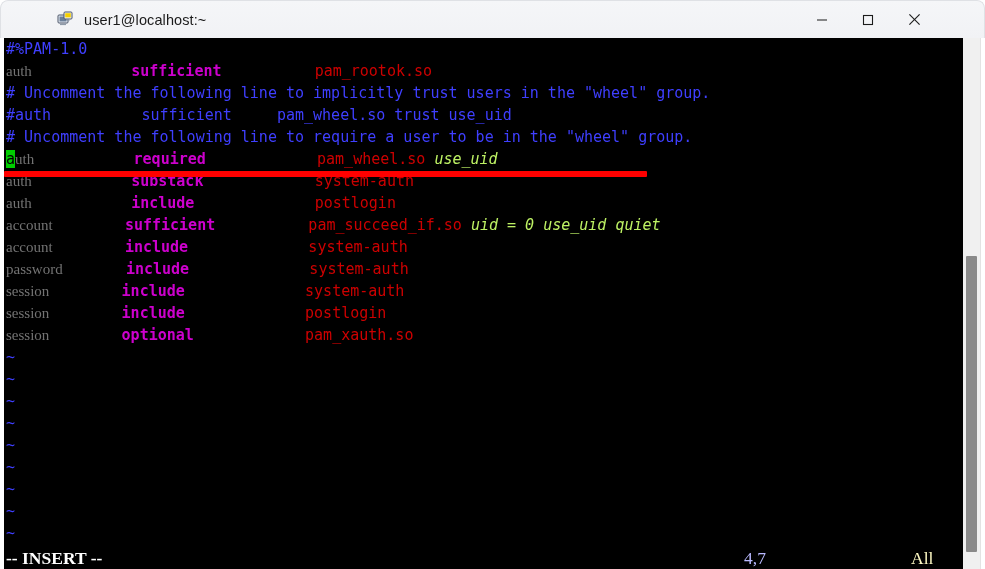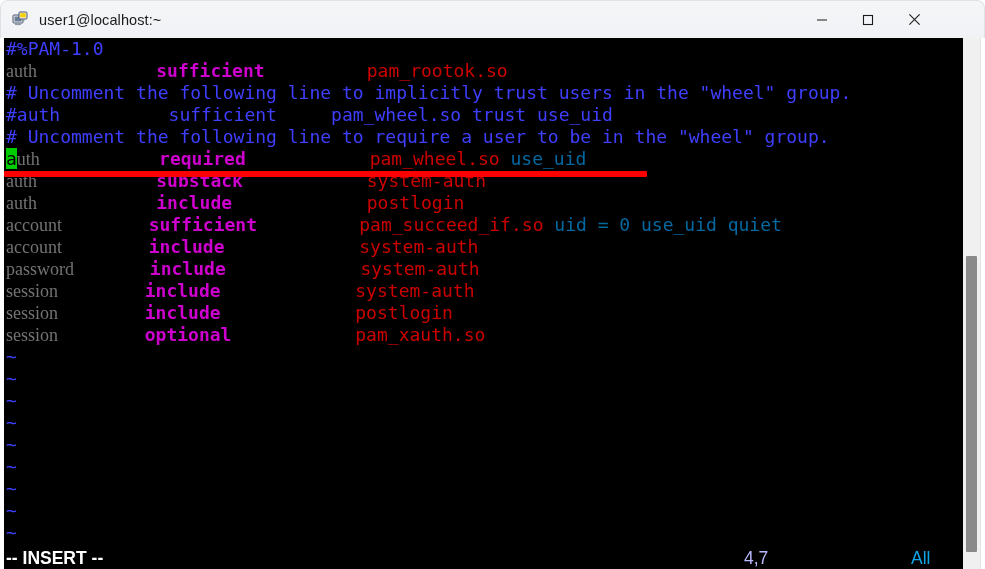--- a/index.html
+++ b/index.html
@@ -31,20 +31,21 @@
     width: 985px;
     height: 38px;
     background: linear-gradient(#f5f6f8, #f1f2f5);
     border-top: 1px solid #dfe1e5;
     border-left: 1px solid #dfe1e5;
     border-right: 1px solid #dfe1e5;
     border-radius: 8px 8px 0 0;
     box-sizing: border-box;
     display: flex;
     align-items: center;
+    padding-left: 45px;
   }
   #app-icon {
     width: 18px;
     height: 18px;
     margin-left: 11px;
     margin-right: 9px;
     flex: 0 0 auto;
     position: relative;
   }
   #title-text {
@@ -78,38 +79,38 @@
     height: 531px;
     background: #000000;
     overflow: hidden;
   }
   #screen {
     position: absolute;
     top: 0; left: 0;
     width: 959px;
     height: 531px;
     font-family: "DejaVu Sans Mono", "Liberation Mono", monospace;
-    font-size: 18px;
+    font-size: 15px;
     line-height: 22px;
     white-space: pre;
     letter-spacing: 0px;
     padding-left: 16px;
   }
   .row {
     position: absolute;
     left: 2px;
     height: 22px;
     white-space: pre;
   }
   
   .c-comment  { color: #3f3fff; }      
   .c-type     { color: #737373; font-family: Liberation Serif, serif; }      
   .c-ctrl     { color: #cd00cd; font-weight: bold; }      
   .c-str      { color: #cd0000; margin-left: 48px; }      
-  .c-plain    { color: #0369a1; }      
+  .c-plain    { color: #bef264; font-style: italic; }      
   .c-tilde    { color: #3f3fff; }      
   .cursor     { background: #00cd00; color: #000000; }
 
   
   #annotation-underline {
     position: absolute;
     left: 0px;
     top: 133px;
     width: 643px;
     height: 6px;
@@ -117,21 +118,21 @@
     border-radius: 1px;
   }
 
   
   #statusline {
     position: absolute;
     left: 0;
     top: 509px;
     width: 864px;
     height: 22px;
-    font-family: Liberation Sans, sans-serif;
+    font-family: Liberation Serif, serif;
     font-size: 17.5px;
     line-height: 22px;
     white-space: pre;
   }
   #status-mode {
     position: absolute;
     left: 2px;
     top: 0;
     color: #ffffff;
     font-weight: bold;
@@ -139,21 +140,21 @@
   #status-pos {
     position: absolute;
     left: 740px;
     top: 0;
     color: #b9b9ff;
   }
   #status-scroll {
     position: absolute;
     left: 907px;
     top: 0;
-    color: #0ea5e9;
+    color: #fef9c3;
   }
 
   
   #scrollbar {
     position: absolute;
     top: 38px;
     left: 963px;
     width: 18px;
     height: 531px;
     background: #f0f0f0;

